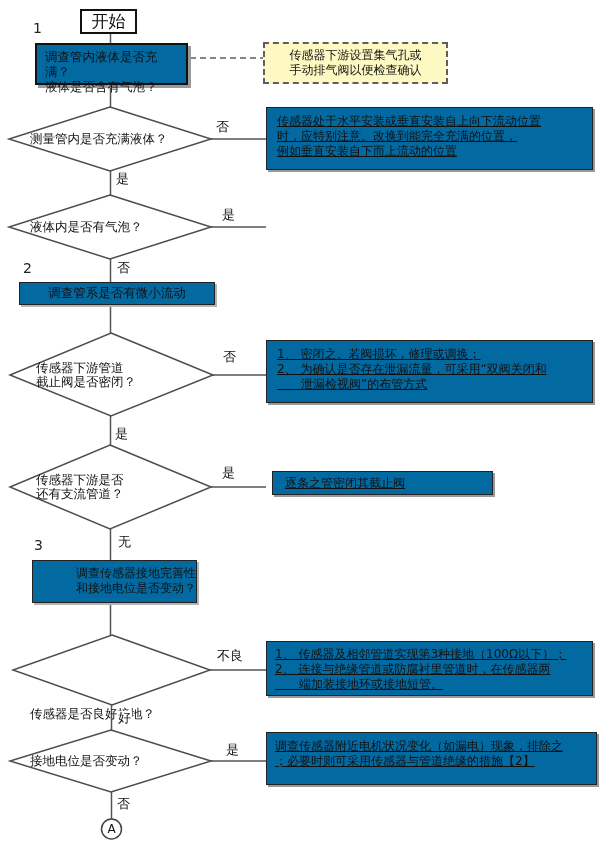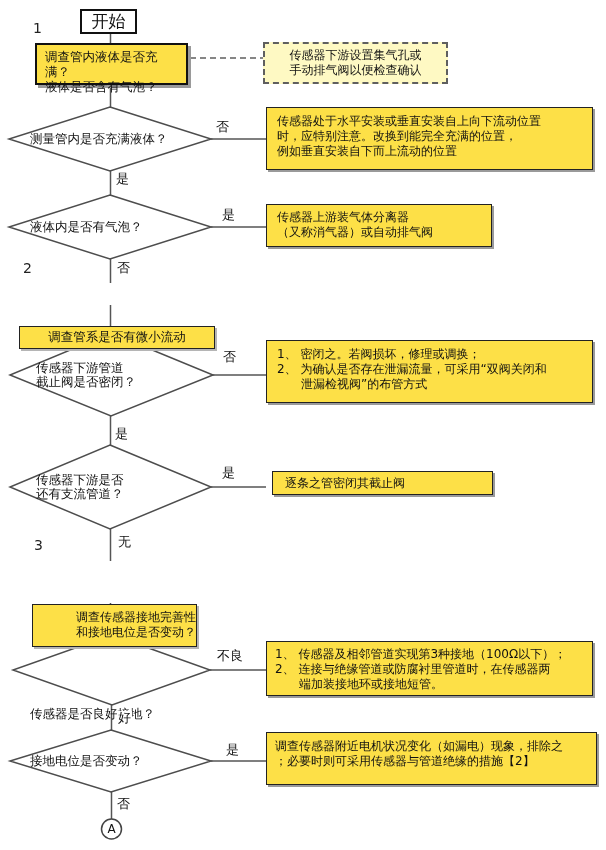--- a/index.html
+++ b/index.html
@@ -3,24 +3,24 @@
 <meta charset="utf-8">
 <style>
   html,body{margin:0;padding:0;background:#e8e8e8;}
   .stage{
     position:relative;width:606px;height:850px;background:#ffffff;
     font-family:"DejaVu Sans","Liberation Sans",sans-serif;
     color:#111;overflow:hidden;
   }
   .stage svg{position:absolute;left:0;top:0;}
   .abs{position:absolute;box-sizing:border-box;}
-  .node{background:#fde047;border:1px solid #222;font-size:12px;line-height:15px;white-space:pre-wrap;}
-  .shadowed{box-shadow:2px 2px 0 #9a9a9a;}
+  .node{background:#0369a1;border:1px solid #222;font-size:12px;line-height:15px;white-space:pre-wrap;}
+  .shadowed{box-shadow:2px 2px 0 #9a9a9a;text-decoration:underline;}
   .thick{border-width:2px;border-color:#111;box-shadow:3px 3px 0 #9a9a9a;}
-  .plain{box-shadow:2px 2px 0 #b5b5b5;margin-top:44px;}
+  .plain{box-shadow:2px 2px 0 #b5b5b5;}
   .dashedbox{background:#fef9c3;border:2px dashed #5f5f5f;font-size:12px;line-height:15px;
     white-space:pre-wrap;text-align:center;}
   .dtext{position:absolute;box-sizing:border-box;text-align:left;font-size:12.5px;
     line-height:14px;white-space:pre-wrap;background:transparent;}
   .elabel{position:absolute;font-size:13px;line-height:13px;background:#fff;padding:0 1px;}
   .secnum{position:absolute;font-size:14px;line-height:14px;color:#222;}
   .terminal{background:#fff;border:2px solid #111;text-align:center;font-size:17px;}
   .connA{position:absolute;text-align:center;font-size:12px;line-height:20px;}
 </style>
 </head>
@@ -72,22 +72,20 @@
 手动排气阀以便检查确认</div>
 
   <div class="dtext" style="left:30px;top:132px;width:161px;">测量管内是否充满液体？</div>
 
   <div class="abs node shadowed" style="left:266px;top:107px;width:327px;height:63px;padding:6px 10px;">传感器处于水平安装或垂直安装自上向下流动位置
 时，应特别注意。改换到能完全充满的位置，
 例如垂直安装自下而上流动的位置</div>
 
   <div class="dtext" style="left:30px;top:220px;width:161px;">液体内是否有气泡？</div>
 
-  <div class="abs node shadowed" style="left:266px;top:204px;width:226px;height:43px;padding:5px 10px;">传感器上游装气体分离器
-（又称消气器）或自动排气阀</div>
 
   <div class="abs node plain" style="left:19px;top:282px;width:196px;height:23px;text-align:center;line-height:20px;font-size:12.5px;">调查管系是否有微小流动</div>
 
   <div class="dtext" style="left:36px;top:361px;width:150px;">传感器下游管道
 截止阀是否密闭？</div>
 
   <div class="abs node shadowed" style="left:266px;top:340px;width:327px;height:63px;padding:6px 10px;">1、 密闭之。若阀损坏，修理或调换；
 2、 为确认是否存在泄漏流量，可采用“双阀关闭和
 　　泄漏检视阀”的布管方式</div>
 

